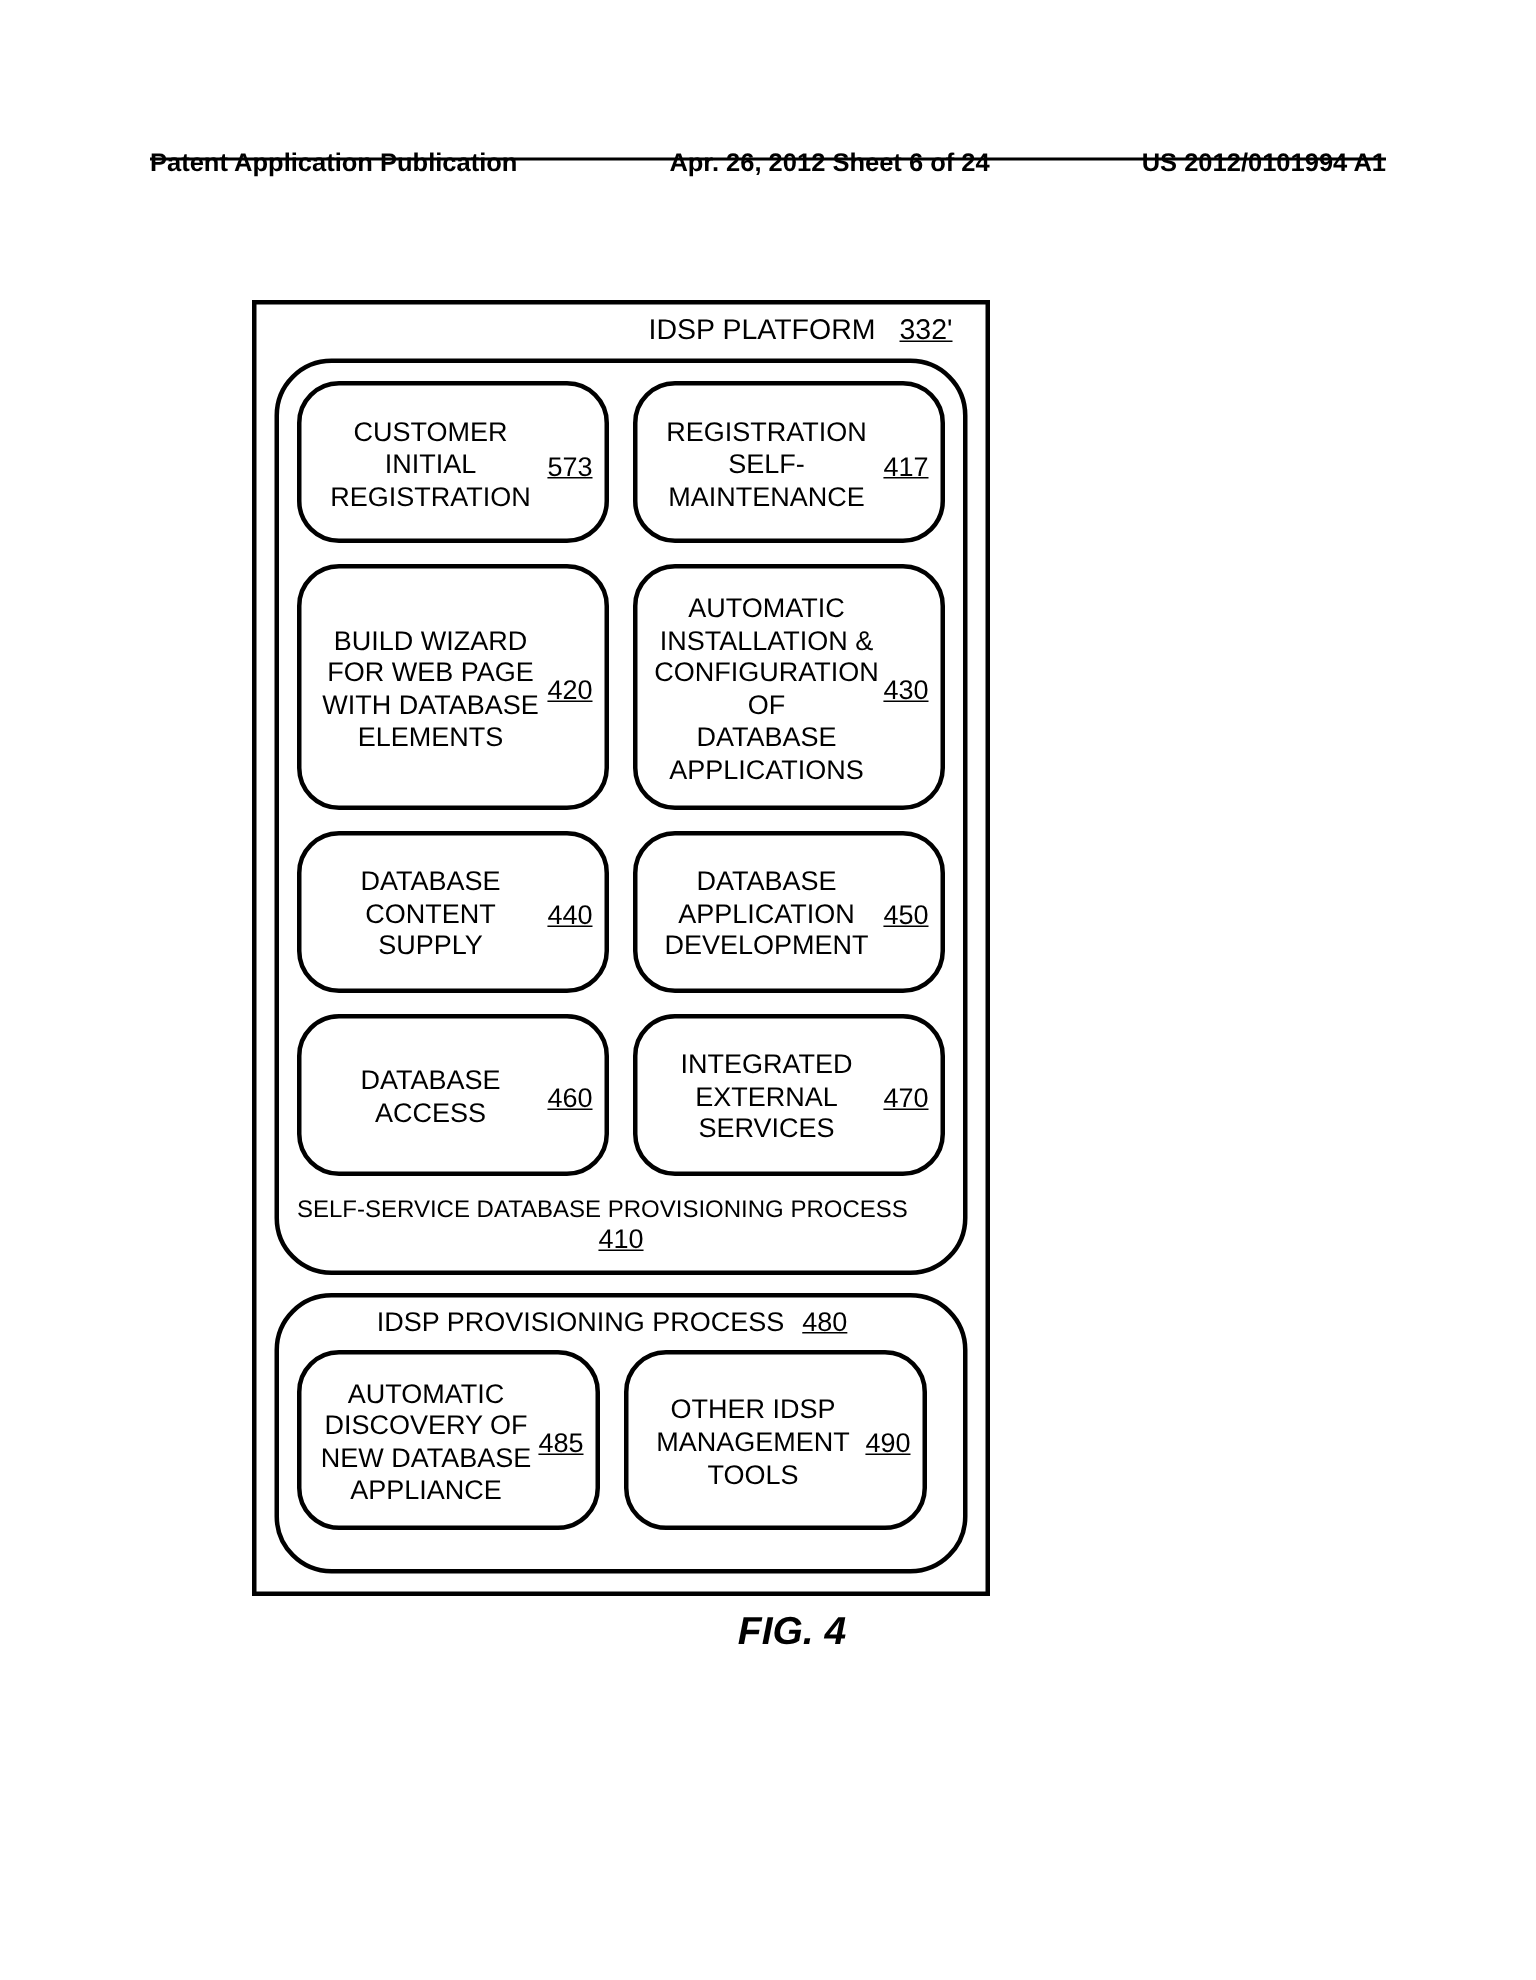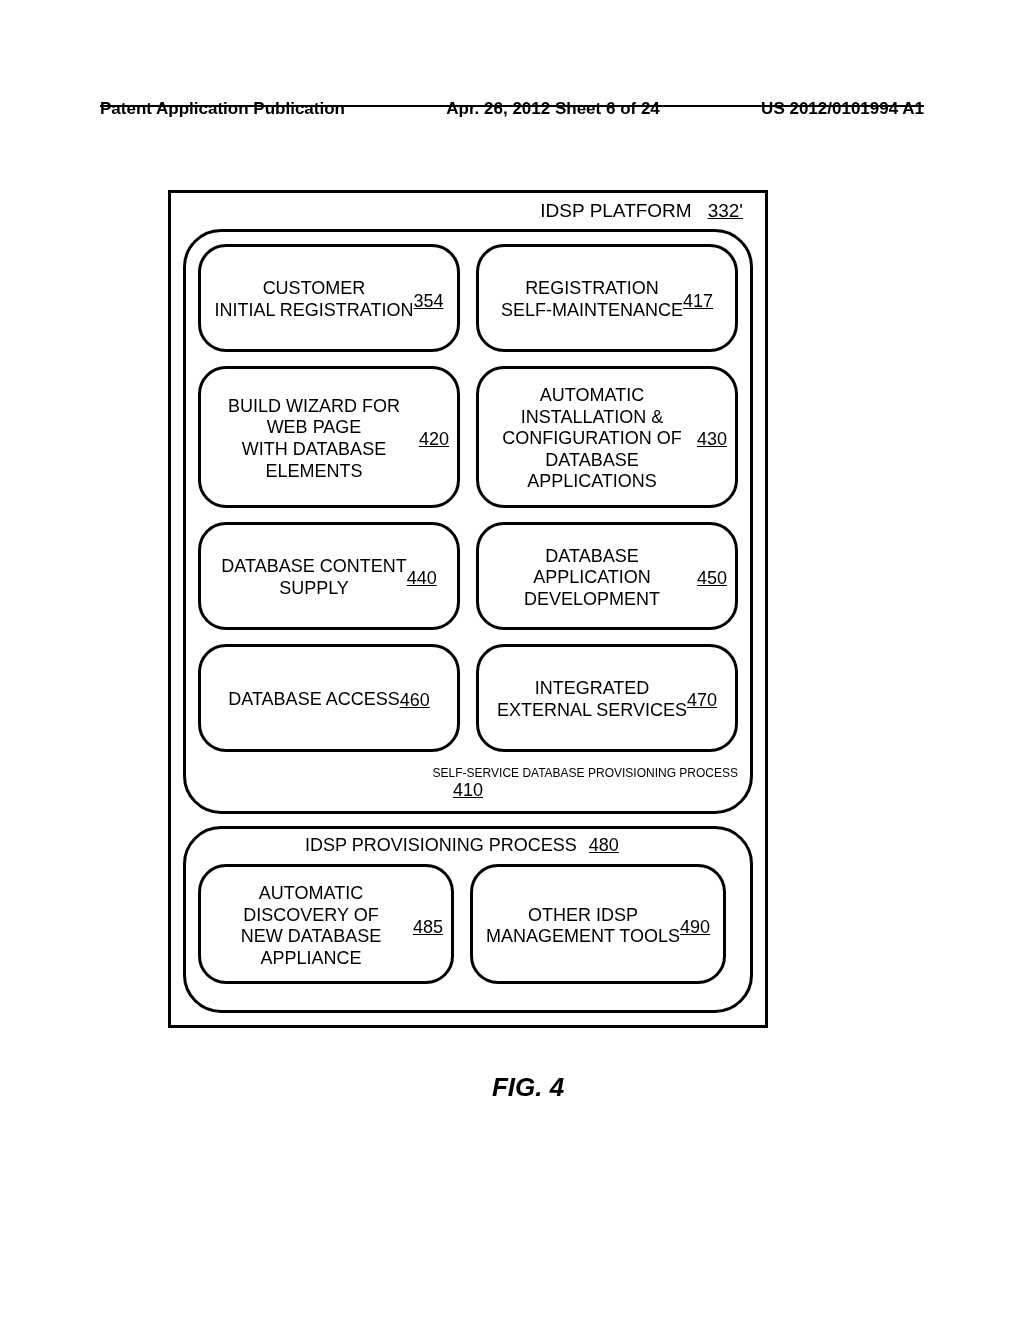--- a/index.html
+++ b/index.html
@@ -24,23 +24,23 @@
     }
     .rule {
       position: absolute;
       top: 105px;
       left: 100px;
       right: 100px;
       border-top: 2px solid #000;
     }
     .diagram {
       position: absolute;
-      top: 190px;
+      top: 200px;
       left: 168px;
-      width: 600px;
+      width: 492px;
       border: 3px solid #000;
     }
     .plat-head-row {
       display: flex;
       justify-content: flex-end;
       align-items: baseline;
       gap: 16px;
       padding: 7px 22px 7px 0;
       font-size: 19px;
     }
@@ -74,22 +74,22 @@
       font-size: 18px;
       line-height: 1.2;
       white-space: pre-line;
     }
     .cell .ref {
       font-size: 18px;
       text-decoration: underline;
       margin-top: 2px;
     }
     .group-title {
-      text-align: right;
-      font-size: 12px;
+      text-align: left;
+      font-size: 16px;
       margin-top: 2px;
     }
     .group-ref {
       text-align: center;
       font-size: 18px;
       text-decoration: underline;
       margin-bottom: 4px;
     }
     .group2 {
       margin: 0 12px 12px 12px;
@@ -131,21 +131,21 @@
   <div class="plat-head-row">
     <span class="plat-title">IDSP PLATFORM</span>
     <span class="plat-ref">332'</span>
   </div>
 
   <div class="group">
     <div class="row2">
       <div class="cell">
         <div class="label">CUSTOMER
 INITIAL REGISTRATION</div>
-        <div class="ref">354</div>
+        <div class="ref">573</div>
       </div>
       <div class="cell">
         <div class="label">REGISTRATION
 SELF-MAINTENANCE</div>
         <div class="ref">417</div>
       </div>
     </div>
     <div class="row2">
       <div class="cell">
         <div class="label">BUILD WIZARD FOR WEB PAGE

